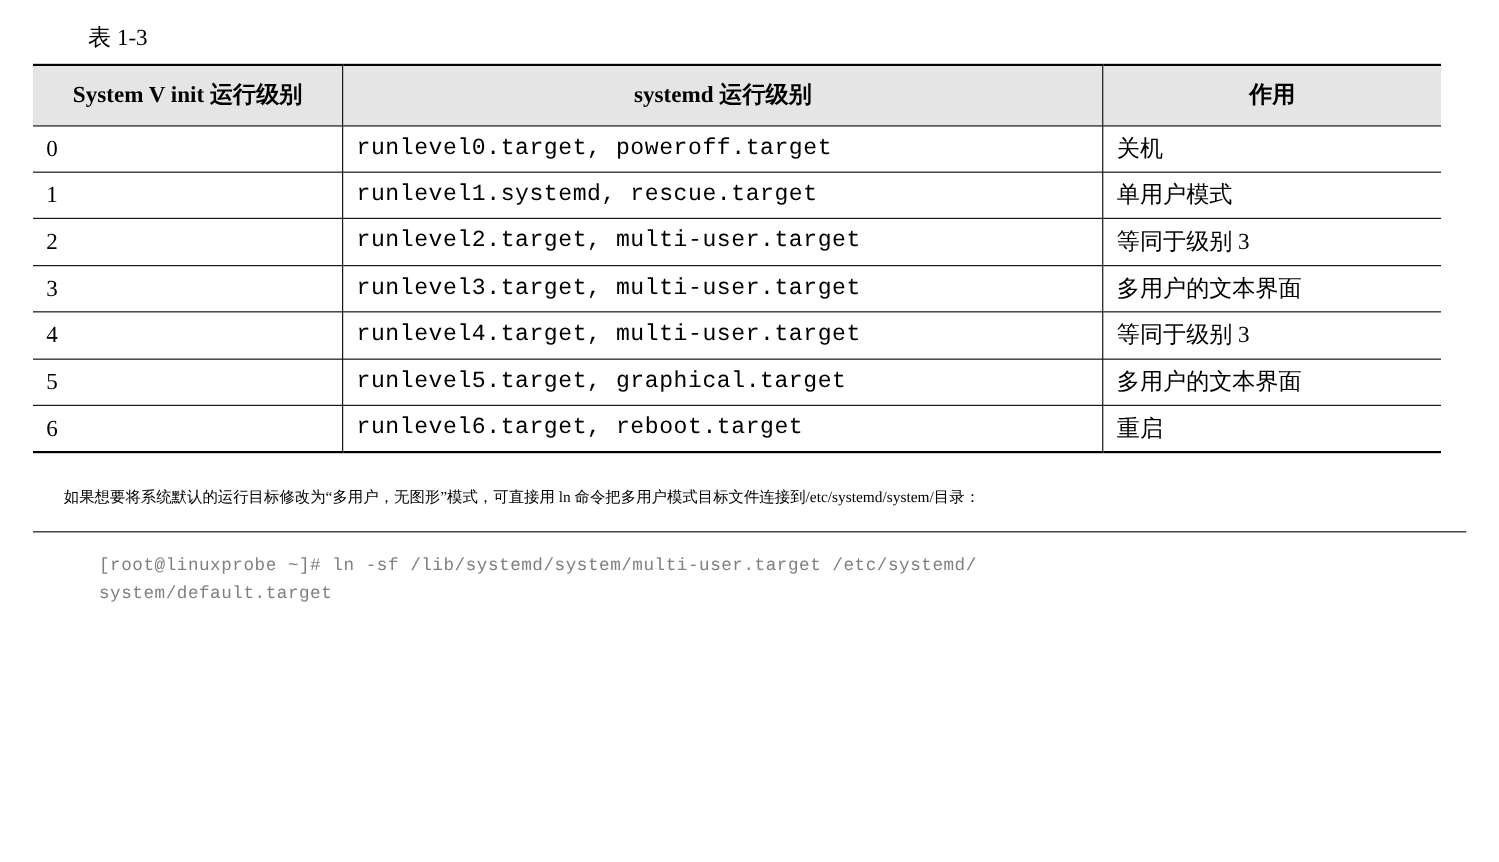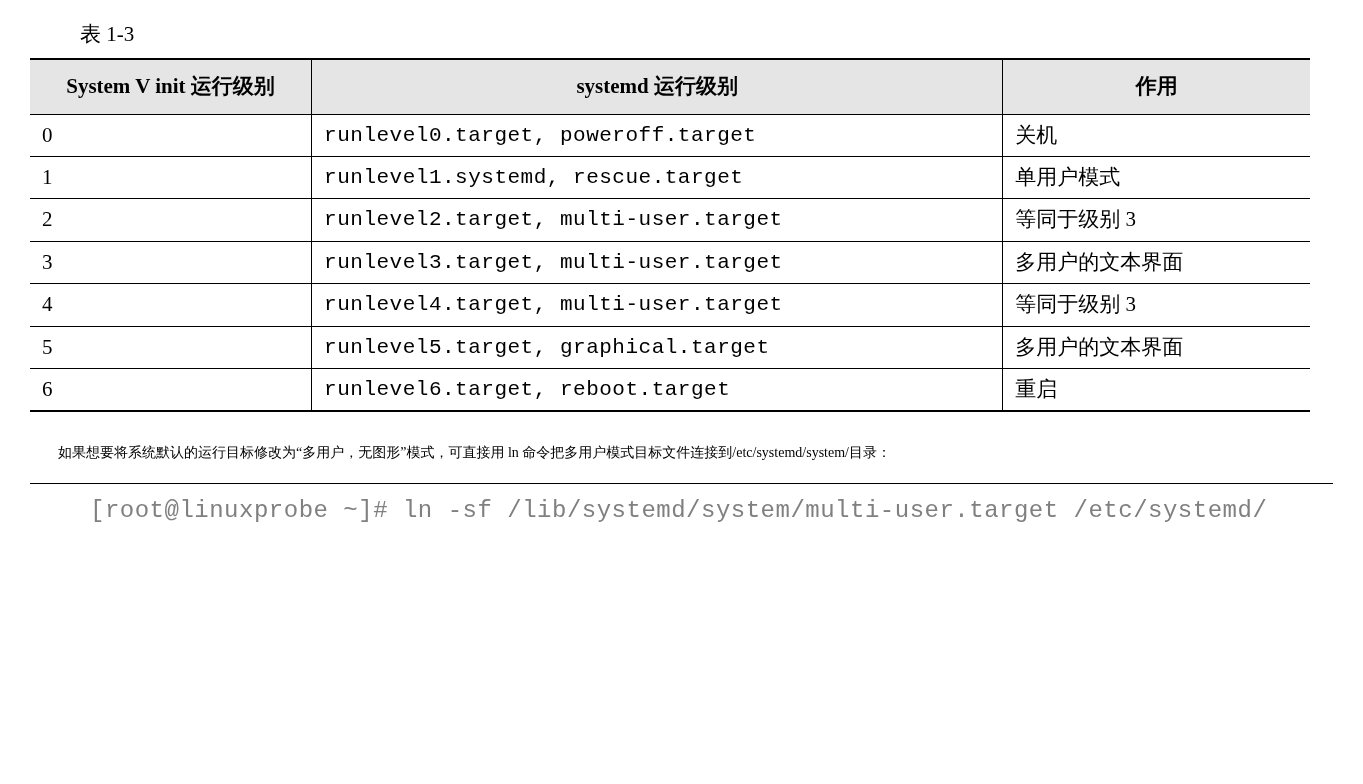--- a/index.html
+++ b/index.html
@@ -77,23 +77,23 @@
     }
     .body-text {
       margin: 28px 10px 16px 10px;
       line-height: 1.9;
       text-indent: 2em;
       font-size: 14px;
     }
     .code-block {
       border-top: 1px solid #000;
       margin: 0 10px;
-      padding: 8px 0 0 60px;
+      padding: 18px 0 0 60px;
       font-family: "Courier New", monospace;
-      font-size: 24px;
+      font-size: 16px;
       color: #808080;
       line-height: 1.6;
       letter-spacing: 0.5px;
     }
   </style>
 </head>
 <body>
 
 <div class="caption-row">
   <span class="table-num">表 1-3</span>
@@ -143,13 +143,14 @@
       <td class="mono">runlevel6.target, reboot.target</td>
       <td>重启</td>
     </tr>
   </tbody>
 </table>
 
 <p class="body-text">如果想要将系统默认的运行目标修改为“多用户，无图形”模式，可直接用 ln 命令把多用户模式目标文件连接到/etc/systemd/system/目录：</p>
 
 <div class="code-block">
   <div>[root@linuxprobe ~]# ln -sf /lib/systemd/system/multi-user.target /etc/systemd/</div>
+  <div>system/default.target</div>
 </div>
 
 </body></html>

